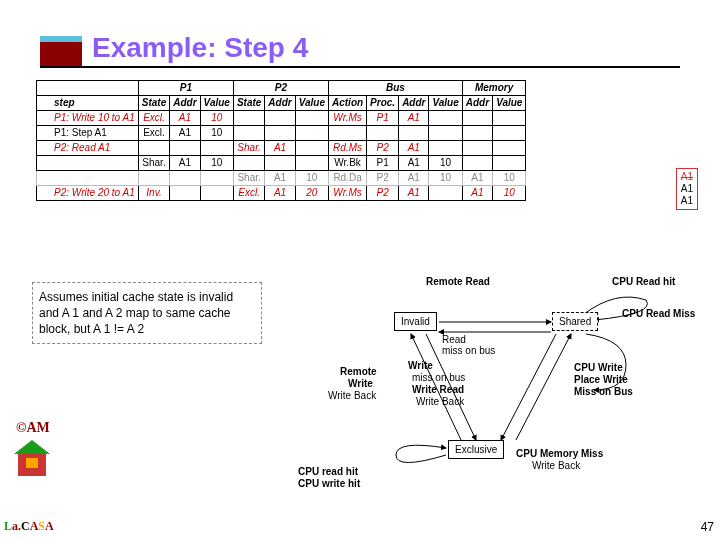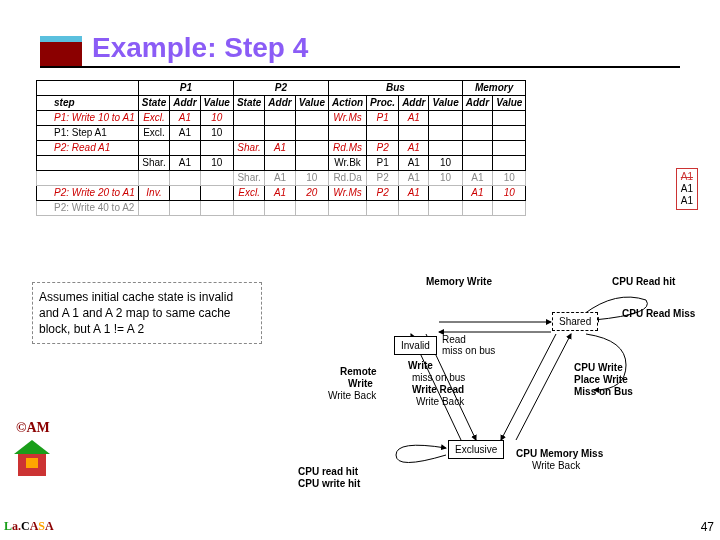--- a/index.html
+++ b/index.html
@@ -157,35 +157,20 @@
         <td></td>
         <td class="red-italic">Excl.</td>
         <td class="red-italic">A1</td>
         <td class="red-italic">20</td>
         <td class="red-italic">Wr.Ms</td>
         <td class="red-italic">P2</td>
         <td class="red-italic">A1</td>
         <td></td>
         <td class="red-italic">A1</td>
         <td class="red-italic">10</td>
-      </tr>
-      <tr class="gray-row">
-        <td class="step-col">P2: Write 40 to A2</td>
-        <td></td>
-        <td></td>
-        <td></td>
-        <td></td>
-        <td></td>
-        <td></td>
-        <td></td>
-        <td></td>
-        <td></td>
-        <td></td>
-        <td></td>
-        <td></td>
       </tr>
     </tbody>
 </table>
 
 <div class="float-box">
   <div class="strike">A1</div>
   <div>A1</div>
   <div>A1</div>
 </div>
 
@@ -202,25 +187,25 @@
     <line x1="275" y1="62" x2="163" y2="62" stroke="#000" marker-end="url(#ah)"></line>
     <path d="M310 64 Q350 70 350 95 Q350 120 318 120" fill="none" stroke="#000" marker-end="url(#ah)"></path>
     <line x1="150" y1="64" x2="200" y2="170" stroke="#000" marker-end="url(#ah)"></line>
     <line x1="185" y1="170" x2="135" y2="64" stroke="#000" marker-end="url(#ah)"></line>
     <line x1="280" y1="64" x2="225" y2="170" stroke="#000" marker-end="url(#ah)"></line>
     <line x1="240" y1="170" x2="295" y2="64" stroke="#000" marker-end="url(#ah)"></line>
     <path d="M170 185 Q120 200 120 185 Q120 170 170 178" fill="none" stroke="#000" marker-end="url(#ah)"></path>
     <path d="M308 44 Q340 20 370 30 Q380 44 318 50" fill="none" stroke="#000" marker-end="url(#ah)"></path>
   </svg>
 
-  <div class="lbl b" style="left:150px; top:6px;">Memory Write</div>
+  <div class="lbl b" style="left:150px; top:6px;">Remote Read</div>
   <div class="lbl b" style="left:336px; top:6px;">CPU Read hit</div>
   <div class="lbl b" style="left:346px; top:38px;">CPU Read Miss</div>
 
-  <div class="node" style="left:118px; top:42px;margin-top:24px;">Invalid</div>
+  <div class="node" style="left:118px; top:42px;">Invalid</div>
   <div class="node dash" style="left:276px; top:42px;">Shared</div>
 
   <div class="lbl" style="left:166px; top:64px; white-space:pre;">Read
 miss on bus</div>
   <div class="lbl b" style="left:132px; top:90px;">Write</div>
   <div class="lbl" style="left:136px; top:102px;">miss on bus</div>
 
   <div class="lbl b" style="left:64px; top:96px;">Remote</div>
   <div class="lbl b" style="left:72px; top:108px;">Write</div>
   <div class="lbl" style="left:52px; top:120px;">Write Back</div>

